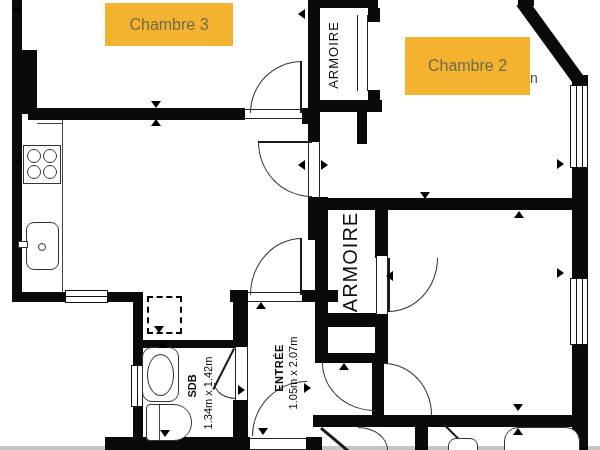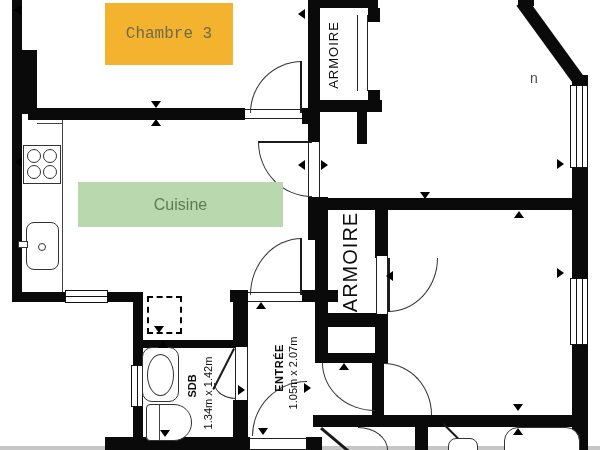--- a/index.html
+++ b/index.html
@@ -149,27 +149,27 @@
   <div class="tri tri-d" style="left:154px;top:326px;"></div>
   <div class="tri tri-u" style="left:158px;top:341px;"></div>
   <div class="tri tri-d" style="left:160px;top:430px;"></div>
   <div class="tri tri-r" style="left:238px;top:385px;"></div>
   <div class="tri tri-r" style="left:304px;top:383px;"></div>
   <div class="tri tri-d" style="left:258px;top:428px;"></div>
   <div class="tri tri-u" style="left:339px;top:363px;"></div>
   <div class="tri tri-d" style="left:513px;top:404px;"></div>
   <div class="tri tri-u" style="left:513px;top:428px;"></div>
 
-  <div class="label" style="left: 105px; top: 3px; width: 128px; height: 62px; background: rgb(243, 179, 47); font-family: Liberation Mono, monospace;">
+  <div class="label" style="left: 105px; top: 3px; width: 128px; height: 43px; background: rgb(243, 179, 47);">
     <span>Chambre 3</span>
   </div>
+  <div class="label" style="left: 405px; top: 37px; width: 125px; height: 58px; background: rgb(243, 179, 47);">
+    <span>Chambre 2</span>
+  </div>
   <div class="abs" style="left:530px;top:70px;font-size:14px;color:#4a4a4a;">n</div>
-  <div class="label" style="left: 78px; top: 182px; width: 205px; height: 45px; color: rgb(94, 123, 85); background: rgb(185, 216, 174);">
-    <span>Cuisine</span>
-  </div>
 
   <div class="vtext" style="left:333px;top:55px;font-size:13px;letter-spacing:1px;">ARMOIRE</div>
   <div class="vtext" style="left:350px;top:262px;font-size:20px;letter-spacing:1px;">ARMOIRE</div>
   <div class="vtext" style="left:192px;top:386px;font-size:11px;font-weight:bold;">SDB</div>
   <div class="vtext" style="left:208px;top:393px;font-size:11px;">1.34m x 1.42m</div>
   <div class="vtext" style="left:279px;top:368px;font-size:11px;font-weight:bold;letter-spacing:0.5px;">ENTRÉE</div>
   <div class="vtext" style="left:293px;top:373px;font-size:11px;">1.05m x 2.07m</div>
 
 </div>
 

